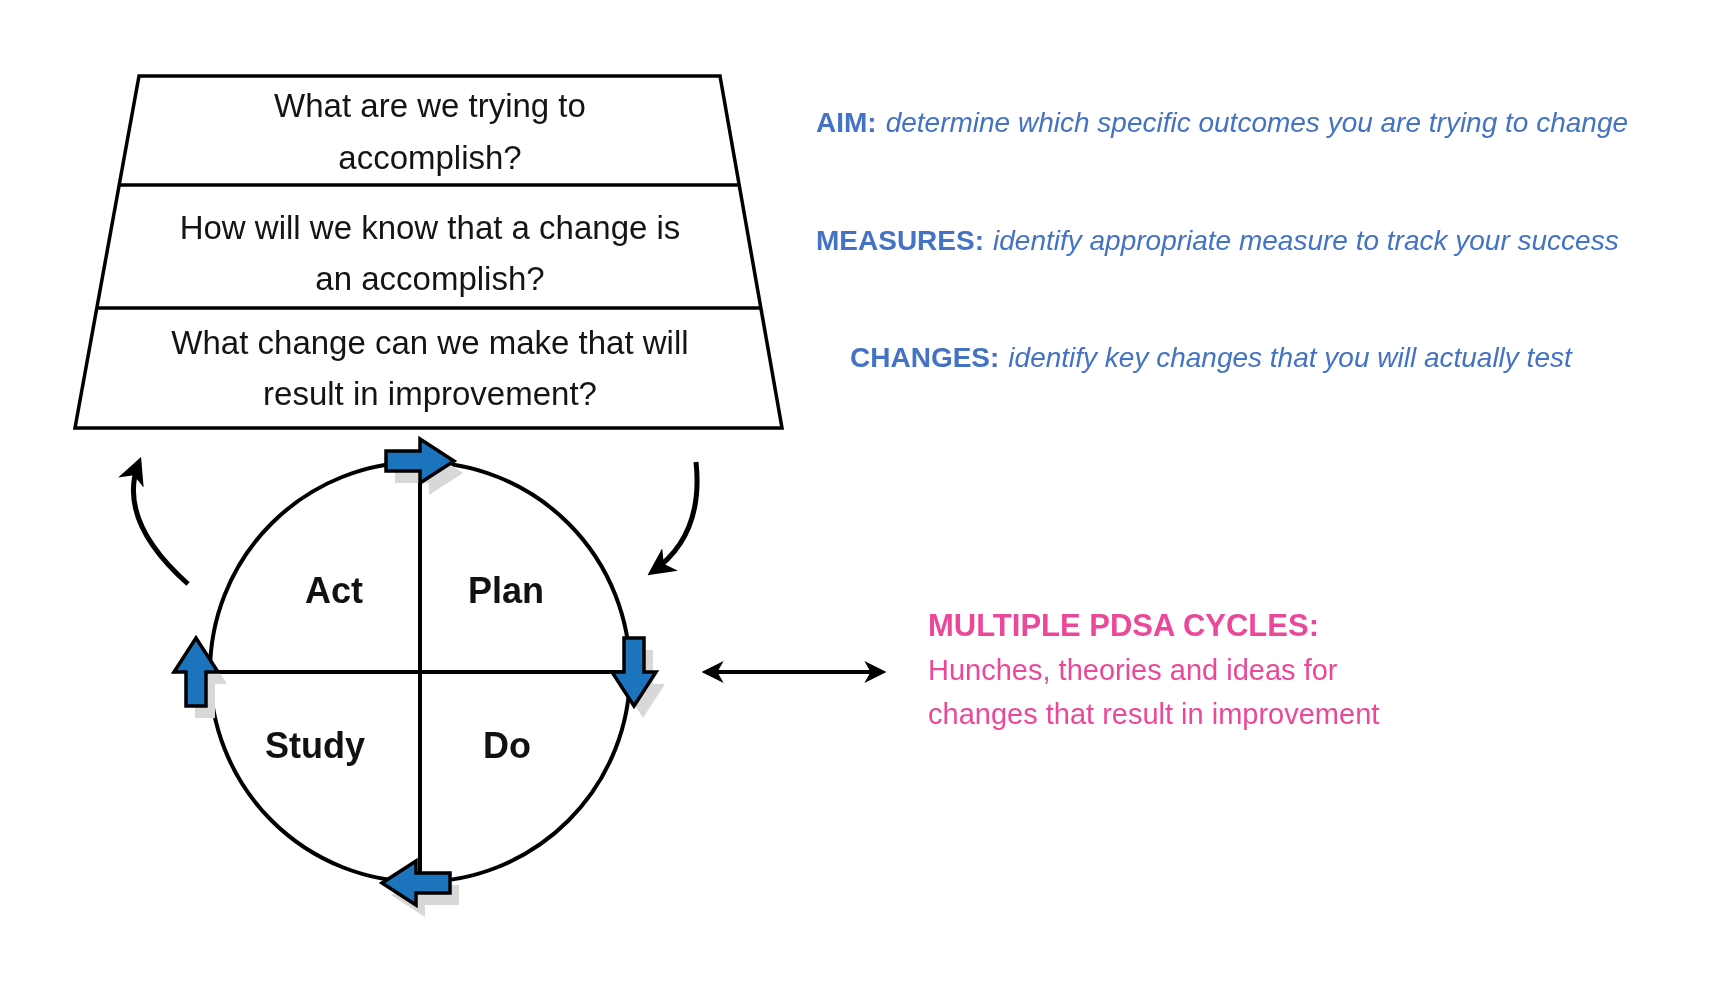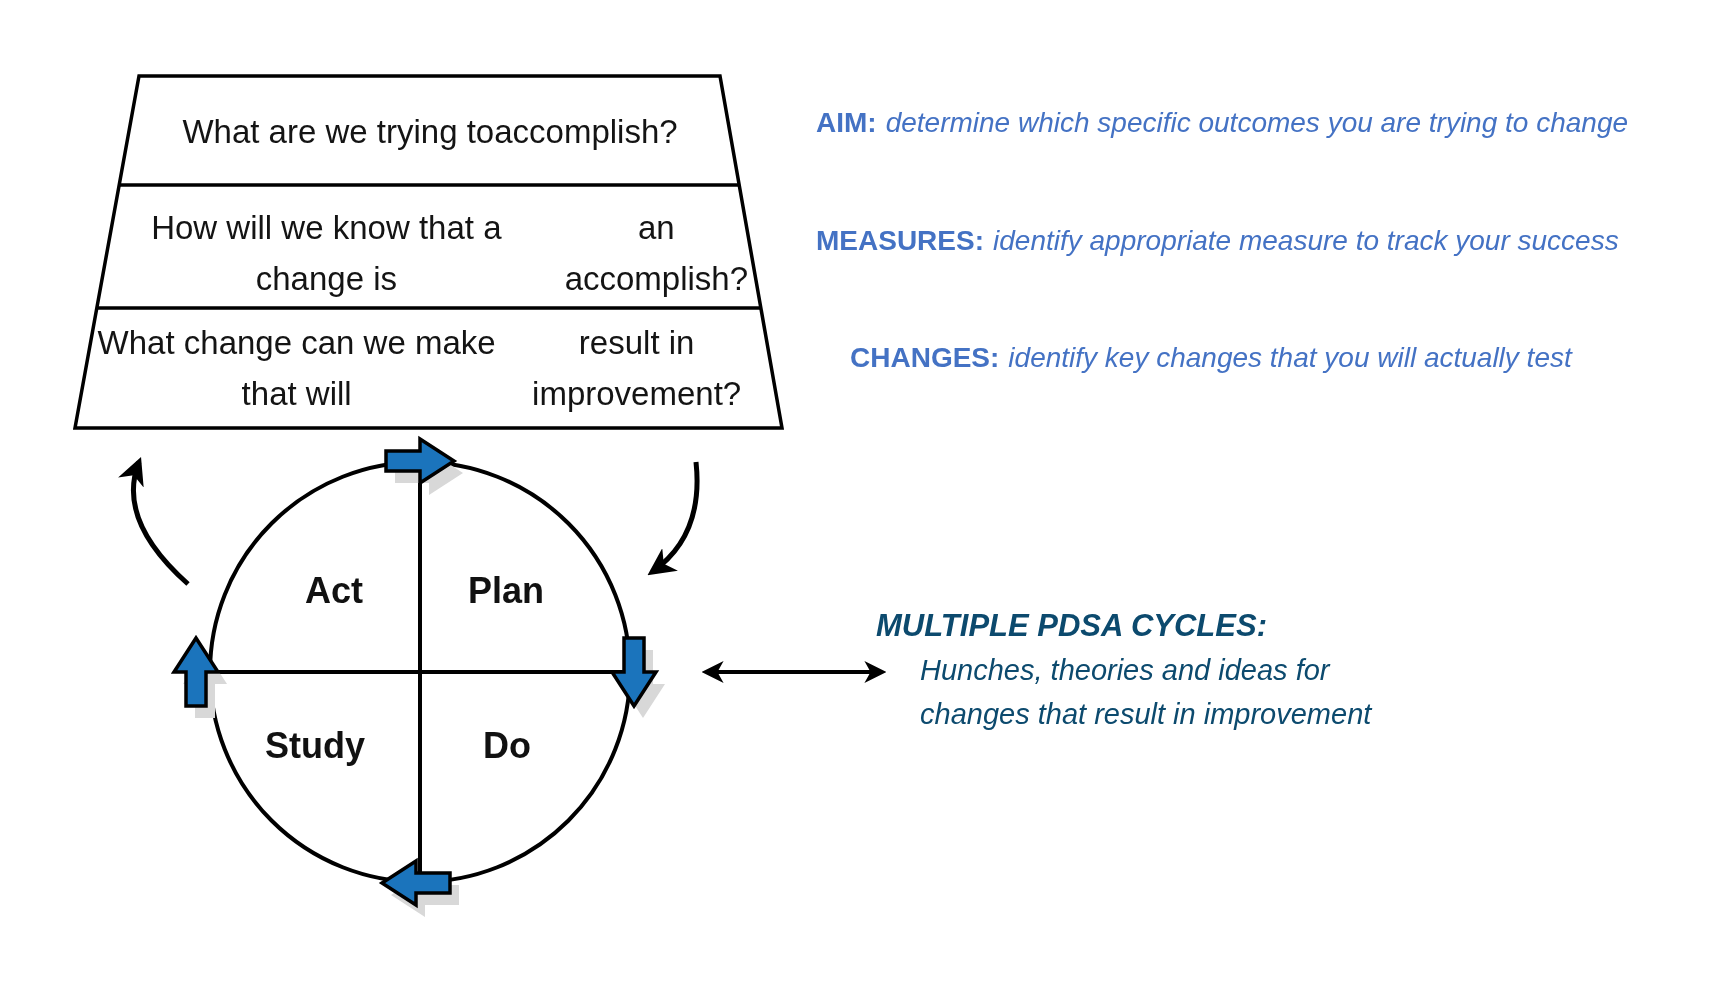--- a/index.html
+++ b/index.html
@@ -8,21 +8,21 @@
     width:1734px;height:990px;
     background:#ffffff;
     font-family:"Liberation Sans", sans-serif;
     overflow:hidden;
   }
   #diagram-svg{position:absolute;left:0;top:0;}
 
   
   .funnel-row{
     position:absolute;
-    display:flex;flex-direction:row;justify-content:center;align-items:center;
+    display:flex;flex-direction:column;justify-content:center;align-items:center;
     text-align:center;
     color:#141414;
     font-size:33px;line-height:1.55;
   }
   #funnel-row-1{left:110px;top:78px;width:640px;height:107px;}
   #funnel-row-2{left:100px;top:187px;width:660px;height:132px;}
   #funnel-row-3{left:90px;top:310px;width:680px;height:116px;}
 
   
   .quadrant{
@@ -43,26 +43,25 @@
     white-space:nowrap;line-height:38px;
   }
   .annotation .ann-label{font-weight:bold;margin-right:9px;margin-left:48px;}
   .annotation .ann-desc{font-style:italic;}
   #annotation-aim{left:768px;top:104px;}
   #annotation-measures{left:768px;top:222px;}
   #annotation-changes{left:802px;top:339px;}
 
   
   #pdsa-note{
-    position:absolute;left:876px;top:604px;
-    color:#0c4a6e;
-    font-style:italic;
+    position:absolute;left:928px;top:604px;
+    color:#ec4899;
   }
   #pdsa-note .note-title{font-size:31px;font-weight:bold;line-height:44px;white-space:nowrap;}
-  #pdsa-note .note-line{font-size:29px;line-height:44px;white-space:nowrap;margin-left:44px;}
+  #pdsa-note .note-line{font-size:29px;line-height:44px;white-space:nowrap;}
 </style>
 </head>
 <body>
 
 <div id="page">
 
   <svg id="diagram-svg" width="1734" height="990" viewBox="0 0 1734 990">
     <defs>
       <marker id="arrowhead" viewBox="0 0 10 10" refX="8" refY="5" markerWidth="5.5" markerHeight="5.5" orient="auto-start-reverse">
         <path d="M0,0 L10,5 L0,10 L2.8,5 Z" fill="#000"></path>

